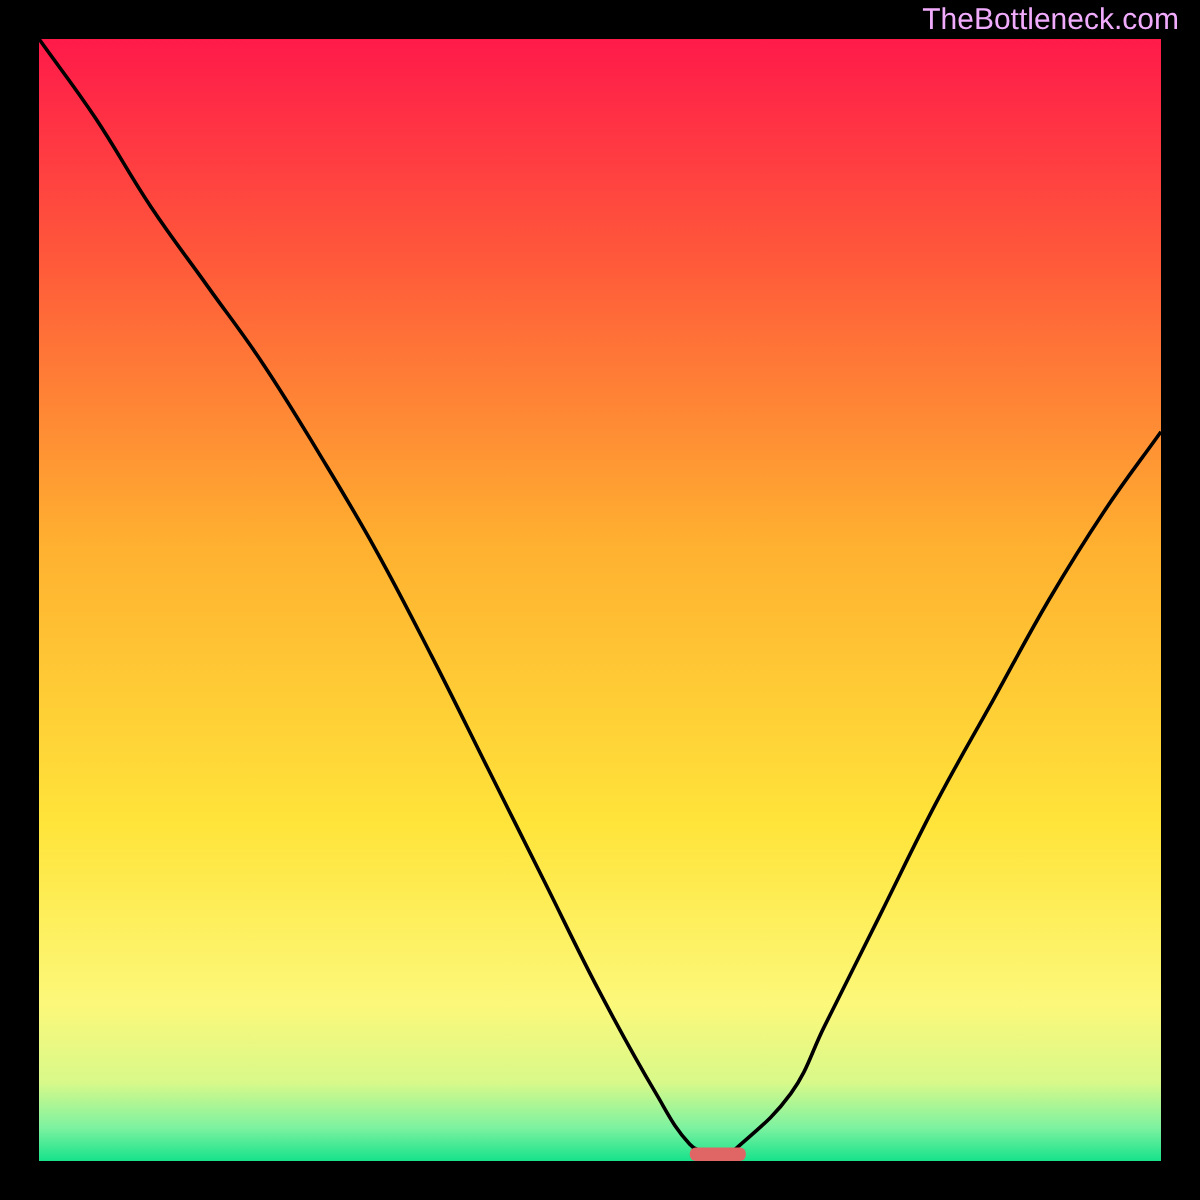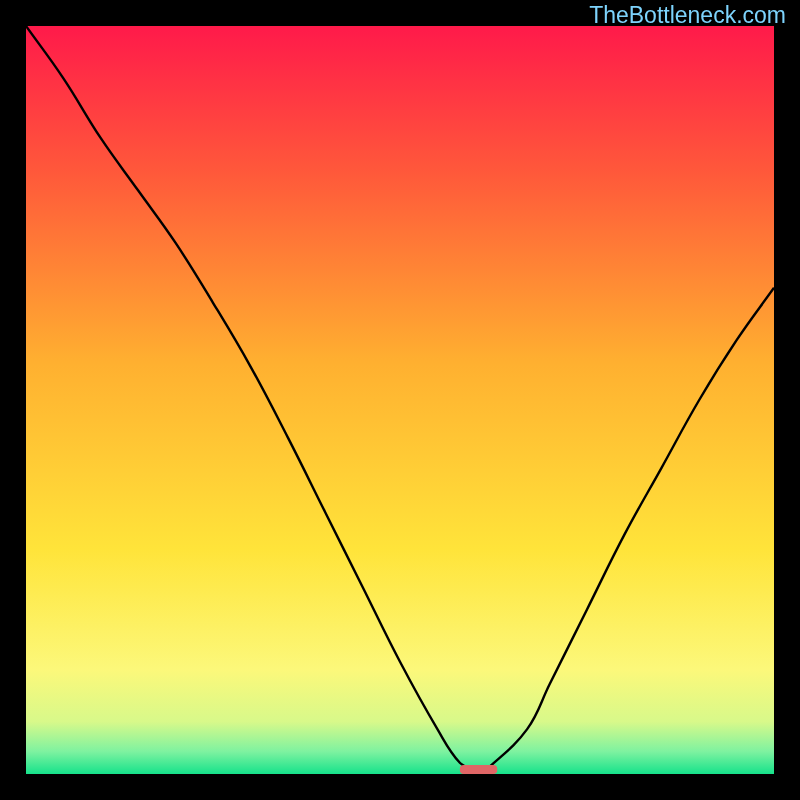--- a/index.html
+++ b/index.html
@@ -14,22 +14,22 @@
   .container {
     width: 800px;
     height: 800px;
     position: relative;
     background: #000;
   }
   .watermark {
     position: absolute;
     top: 2px;
     right: 14px;
-    color: #7dd3fc;
-    font-size: 23px;
+    color: #f0abfc;
+    font-size: 20px;
     z-index: 10;
   }
   .plot-area {
     position: absolute;
     left: 26px;
     top: 26px;
     width: 748px;
     height: 748px;
   }
   svg {

